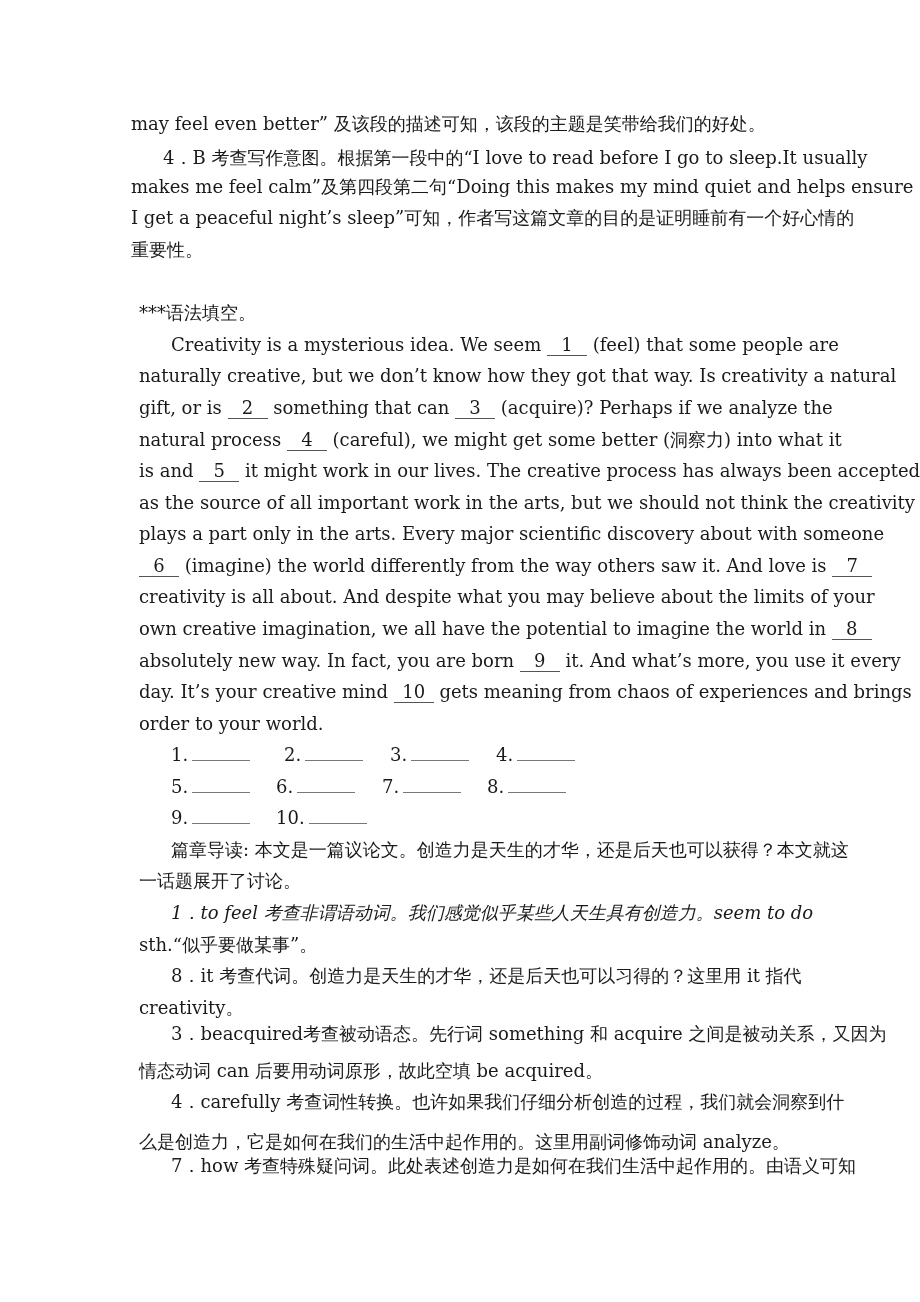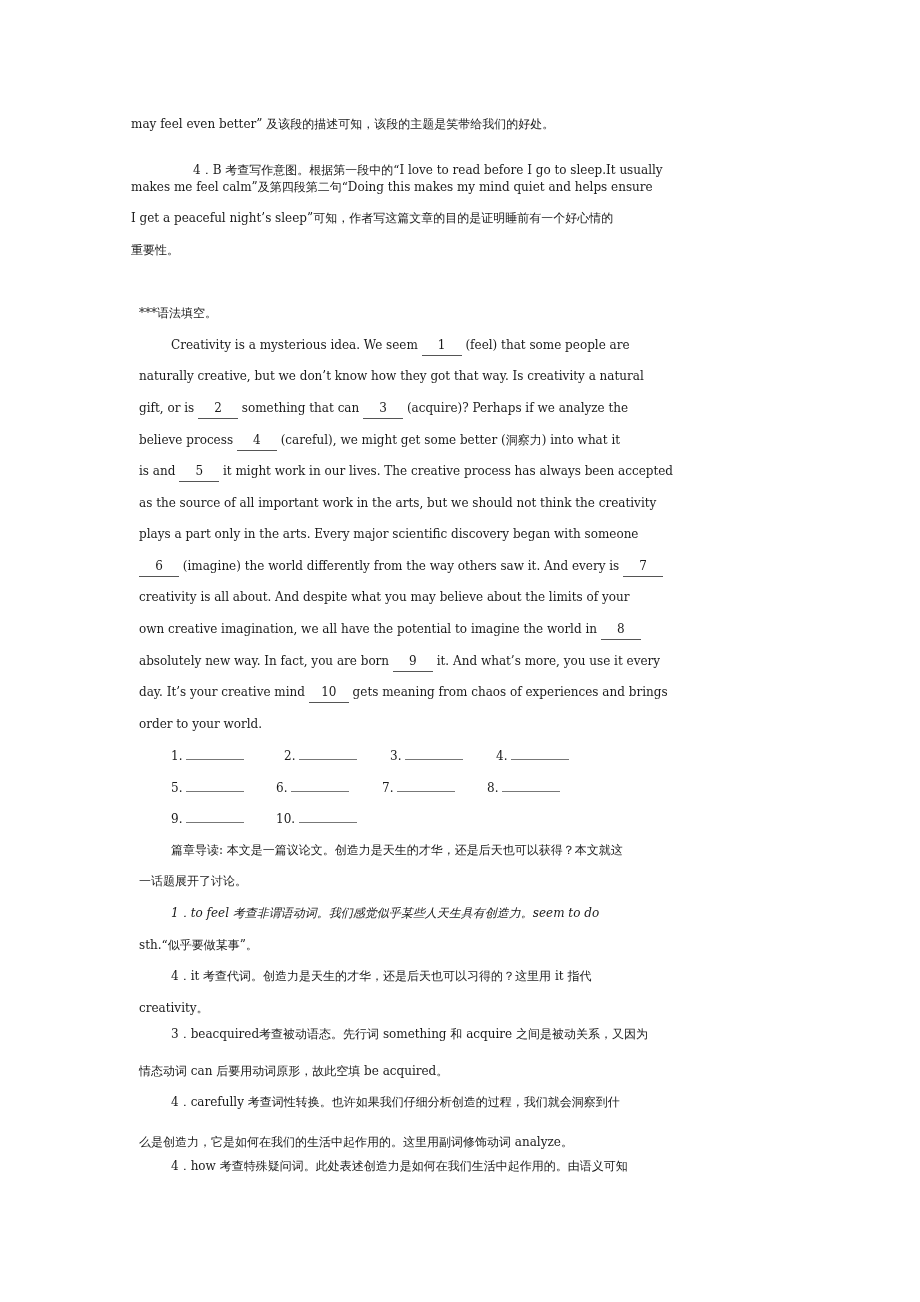--- a/index.html
+++ b/index.html
@@ -1,52 +1,52 @@
 <!DOCTYPE html>
 <html><head>
 <meta charset="utf-8">
 <style>
   html, body { margin:0; padding:0; background:#ffffff; }
   body { width:920px; height:1302px; position:relative; overflow:hidden;
          font-family:"DejaVu Serif","Liberation Serif",serif; color:#1a1a1a; }
-  .line { position:absolute; white-space:nowrap; font-size:12px; line-height:20px; }
+  .line { position:absolute; white-space:nowrap; font-size:18px; line-height:20px; }
   .blank { display:inline-block; text-align:center; border-bottom:1px solid #555; }
   .ansblank { display:inline-block; border-bottom:1px solid #777; width:58px; height:14px; vertical-align:baseline; margin-left:4px; }
 </style>
 </head>
 <body>
 
 <div>
 
   <div class="line" style="left:131px;top:114px;">may feel even better” 及该段的描述可知，该段的主题是笑带给我们的好处。</div>
-  <div class="line" style="left:163px;top:160px;margin-left:30px;">4．B  考查写作意图。根据第一段中的“I love to read before I go to sleep.It usually</div>
+  <div class="line" style="left:163px;top:148px;">4．B  考查写作意图。根据第一段中的“I love to read before I go to sleep.It usually</div>
   <div class="line" style="left:131px;top:177px;">makes me feel calm”及第四段第二句“Doing this makes my mind quiet and helps ensure</div>
   <div class="line" style="left:131px;top:208px;">I get a peaceful night’s sleep”可知，作者写这篇文章的目的是证明睡前有一个好心情的</div>
   <div class="line" style="left:131px;top:240px;">重要性。</div>
 
   <div class="line" style="left:139px;top:303px;">***语法填空。</div>
 
   <div>
     <div class="line" style="left:171px;top:335px;">
       <span>Creativity is a mysterious idea. We seem </span><span class="blank" style="width:40px;">1</span><span> (feel)  that some people are</span>
     </div>
     <div class="line" style="left:139px;top:366px;">naturally creative, but we don’t know how they got that way. Is creativity a natural</div>
     <div class="line" style="left:139px;top:398px;">
       <span>gift, or is </span><span class="blank" style="width:40px;">2</span><span> something that can </span><span class="blank" style="width:40px;">3</span><span> (acquire)? Perhaps if we analyze the</span>
     </div>
     <div class="line" style="left:139px;top:430px;">
-      <span>believe process </span><span class="blank" style="width:40px;">4</span><span> (careful), we might get some better (洞察力) into what it</span>
+      <span>natural process </span><span class="blank" style="width:40px;">4</span><span> (careful), we might get some better (洞察力) into what it</span>
     </div>
     <div class="line" style="left:139px;top:461px;">
       <span>is and </span><span class="blank" style="width:40px;">5</span><span> it might work in our lives. The creative process has always been accepted</span>
     </div>
     <div class="line" style="left:139px;top:493px;">as the source of all important work in the arts, but we should not think the creativity</div>
-    <div class="line" style="left:139px;top:524px;">plays a part only in the arts. Every major scientific discovery began with someone</div>
+    <div class="line" style="left:139px;top:524px;">plays a part only in the arts. Every major scientific discovery about with someone</div>
     <div class="line" style="left:139px;top:556px;">
-      <span class="blank" style="width:40px;">6</span><span> (imagine) the world differently from the way others saw it.  And every is </span><span class="blank" style="width:40px;">7</span>
+      <span class="blank" style="width:40px;">6</span><span> (imagine) the world differently from the way others saw it.  And love is </span><span class="blank" style="width:40px;">7</span>
     </div>
     <div class="line" style="left:139px;top:587px;">creativity is all about. And despite what you may believe about the limits of your</div>
     <div class="line" style="left:139px;top:619px;">
       <span>own creative imagination, we all have the potential to imagine the world in </span><span class="blank" style="width:40px;">8</span>
     </div>
     <div class="line" style="left:139px;top:651px;">
       <span>absolutely new way. In fact, you are born </span><span class="blank" style="width:40px;">9</span><span> it. And what’s more, you use it every</span>
     </div>
     <div class="line" style="left:139px;top:682px;">
       <span>day. It’s your creative mind </span><span class="blank" style="width:40px;">10</span><span> gets meaning from chaos of experiences and brings</span>
@@ -68,22 +68,22 @@
     <div class="line" style="left:171px;top:808px;"><span>9.</span><span class="ansblank"></span></div>
     <div class="line" style="left:276px;top:808px;"><span>10.</span><span class="ansblank"></span></div>
   </div>
 
   <div class="line" style="left:171px;top:840px;">篇章导读: 本文是一篇议论文。创造力是天生的才华，还是后天也可以获得？本文就这</div>
   <div class="line" style="left:139px;top:871px;">一话题展开了讨论。</div>
 
   <div>
     <div class="line" style="left:171px;top:903px;font-style:italic;">1．to feel 考查非谓语动词。我们感觉似乎某些人天生具有创造力。seem to do</div>
     <div class="line" style="left:139px;top:935px;">sth.“似乎要做某事”。</div>
-    <div class="line" style="left:171px;top:966px;">4．it 考查代词。创造力是天生的才华，还是后天也可以习得的？这里用 it 指代</div>
+    <div class="line" style="left:171px;top:966px;">8．it 考查代词。创造力是天生的才华，还是后天也可以习得的？这里用 it 指代</div>
     <div class="line" style="left:139px;top:998px;">creativity。</div>
     <div class="line" style="left:171px;top:1024px;">3．beacquired考查被动语态。先行词 something 和 acquire 之间是被动关系，又因为</div>
     <div class="line" style="left:139px;top:1061px;">情态动词 can 后要用动词原形，故此空填 be acquired。</div>
     <div class="line" style="left:171px;top:1092px;">4．carefully 考查词性转换。也许如果我们仔细分析创造的过程，我们就会洞察到什</div>
     <div class="line" style="left:139px;top:1124px;margin-top:8px;">么是创造力，它是如何在我们的生活中起作用的。这里用副词修饰动词 analyze。</div>
-    <div class="line" style="left:171px;top:1156px;">4．how 考查特殊疑问词。此处表述创造力是如何在我们生活中起作用的。由语义可知</div>
+    <div class="line" style="left:171px;top:1156px;">7．how 考查特殊疑问词。此处表述创造力是如何在我们生活中起作用的。由语义可知</div>
   </div>
 
 </div>
 
 </body></html>

